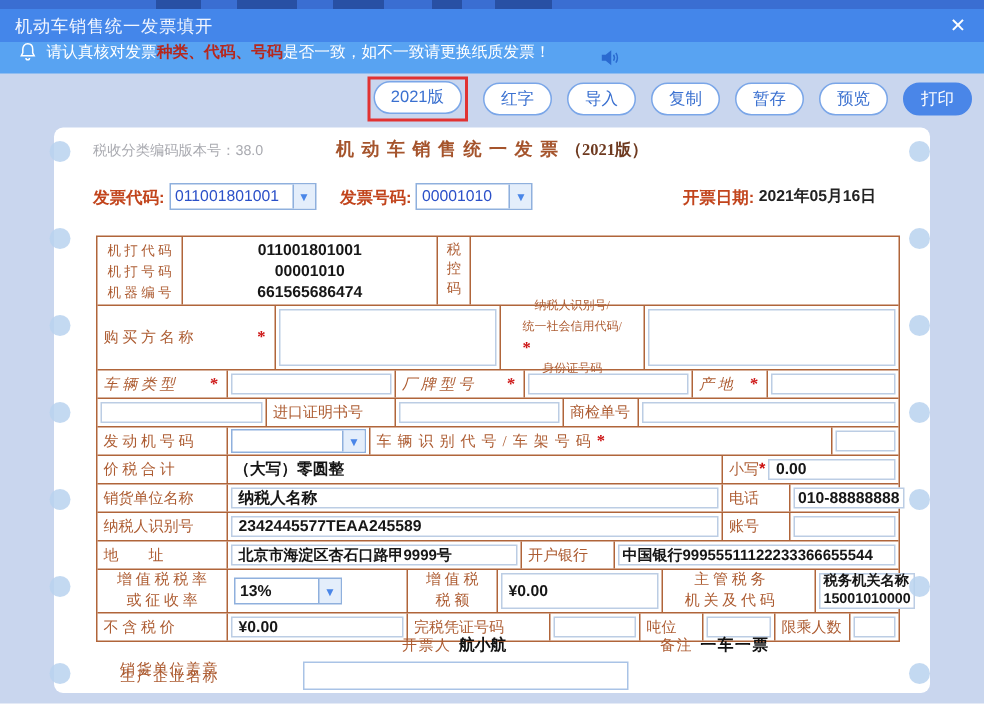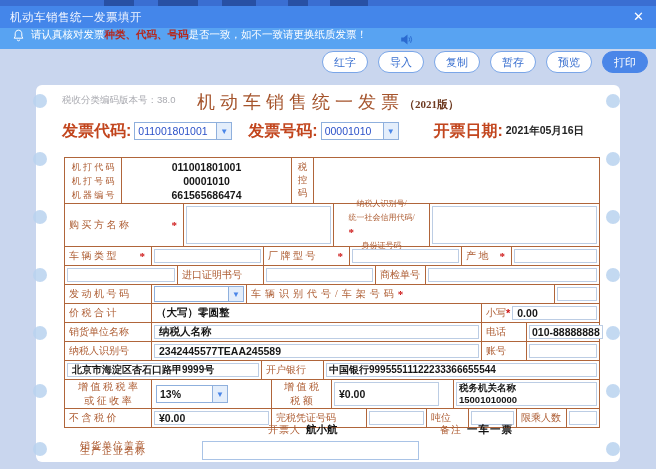--- a/index.html
+++ b/index.html
@@ -25,25 +25,25 @@
   
   .toolbar{position:absolute;left:0;top:51px;width:648px;display:flex;justify-content:flex-end;align-items:center;gap:10px;}
   .btn{background:#fff;border:1px solid #7aa6e8;color:#3a70d0;font-size:11px;border-radius:12px;padding:4px 11px;font-family:"Liberation Sans",sans-serif;cursor:pointer;line-height:12px;}
   .btn.primary{background:#4a86e8;border-color:#4a86e8;color:#fff;}
   .redbox{border:2px solid #e13232;padding:1px 2px 3px 2px;}
 
   
   .sheet{position:absolute;left:36px;top:85px;width:584px;height:377px;background:#fff;border-radius:6px;}
   .version{position:absolute;left:26px;top:9px;color:#a9aab0;font-size:9.5px;}
   .doc-title{position:absolute;left:0;top:5px;width:100%;text-align:center;color:#a5542c;font-family:"Liberation Serif",serif;}
-  .doc-title .big{font-size:18px;font-weight:normal;letter-spacing:5px;}
+  .doc-title .big{font-size:12px;font-weight:bold;letter-spacing:5px;}
   .doc-title .suffix{font-size:11px;font-weight:bold;color:#6e3a20;letter-spacing:0;}
 
   .code-row{position:absolute;left:26px;top:37px;width:540px;height:18px;display:flex;align-items:center;}
-  .rl{color:#c2451d;font-size:16px;font-weight:bold;}
+  .rl{color:#c2451d;font-size:11px;font-weight:bold;}
   .combo{display:flex;border:1px solid #8fb0dd;background:#fff;height:16px;align-items:center;margin-left:3px;}
   .combo .cv{color:#2b50c8;font-size:10.5px;padding:0 3px;flex:1;white-space:nowrap;}
   .combo .arrow{width:14px;height:100%;background:#e4eefb;border-left:1px solid #8fb0dd;color:#4a86e8;font-size:8px;display:flex;align-items:center;justify-content:center;}
   .gap{width:16px;}
   .daterow{position:absolute;right:18px;top:0;display:flex;align-items:center;height:18px;}
   .daterow .dv{color:#222;font-size:10.5px;font-weight:bold;margin-left:3px;}
 
   
   .itable{position:absolute;left:28px;top:72px;width:536px;border:1px solid #b0653a;box-sizing:border-box;}
   .trow{display:flex;}
@@ -103,20 +103,23 @@
     </span>
     <span class="speaker">
       <svg width="13" height="13" viewBox="0 0 13 13">
           <polygon points="7.5,1.5 3.8,4.5 1.2,4.5 1.2,8.5 3.8,8.5 7.5,11.5" fill="#2a6ad0"></polygon>
           <path d="M9,4.5 Q10.3,6.5 9,8.5 M10.6,3.2 Q12.6,6.5 10.6,9.8" fill="none" stroke="#2a6ad0" stroke-width="1"></path>
         </svg>
     </span>
   </div>
 
   <div class="toolbar">
+    <span class="redbox">
+      <button class="btn">2021版</button>
+    </span>
     <button class="btn">红字</button>
     <button class="btn">导入</button>
     <button class="btn">复制</button>
     <button class="btn">暂存</button>
     <button class="btn">预览</button>
     <button class="btn primary">打印</button>
   </div>
 
   <div class="sheet">
     <div class="version">税收分类编码版本号：38.0</div>
@@ -175,21 +178,21 @@
               <span>统一社会信用代码/</span>
               <span class="ast">*</span>
             </span>
           <span>身份证号码</span>
         </div>
         <div style="flex:1;">
           <span class="fld"></span>
         </div>
       </div>
 
-      <div class="trow" style="height:18px;">
+      <div class="trow" style="height:18px;font-style:italic;">
         <div class="lb" style="width:86px;">
             <span>车 辆 类 型</span>
             <span class="ast pushR">*</span>
           </div>
         <div style="width:112px;">
             <span class="fld"></span>
           </div>
         <div class="lb" style="width:86px;">
             <span>厂 牌 型 号</span>
             <span class="ast pushR">*</span>
@@ -287,20 +290,23 @@
           </div>
         <div class="lb" style="width:45px;">
             <span>账号</span>
           </div>
         <div style="flex:1;">
             <span class="fld"></span>
           </div>
       </div>
 
       <div class="trow" style="height:18px;">
+        <div class="lb" style="width:86px;">
+            <span>地　　址</span>
+          </div>
         <div style="width:196px;">
             <span class="vbox">
               <span class="vv" style="font-size:10px;">北京市海淀区杏石口路甲9999号</span>
             </span>
           </div>
         <div class="lb" style="width:62px;">
             <span>开户银行</span>
           </div>
         <div style="flex:1;">
             <span class="vbox">
@@ -322,20 +328,24 @@
         </div>
         <div class="stack lb cc" style="width:60px;">
           <span>增 值 税</span>
             <span>税 额</span>
         </div>
         <div style="width:110px;">
             <span class="vbox">
               <span class="vv">¥0.00</span>
             </span>
           </div>
+        <div class="stack lb" style="width:90px;">
+          <span>主 管 税 务</span>
+            <span>机 关 及 代 码</span>
+        </div>
         <div style="flex:1;margin-left:12px;">
           <span class="vbox">
             <span class="stack vv" style="padding:0 2px;font-size:9.5px;">
               <span style="line-height:12px;">税务机关名称</span>
               <span style="line-height:12px;">15001010000</span>
             </span>
           </span>
         </div>
       </div>
 

